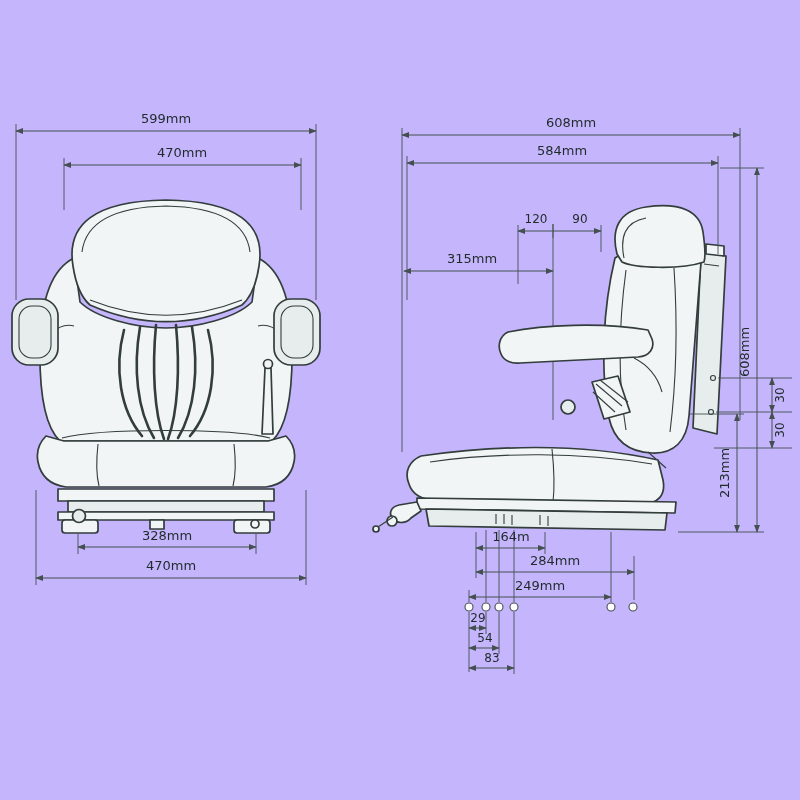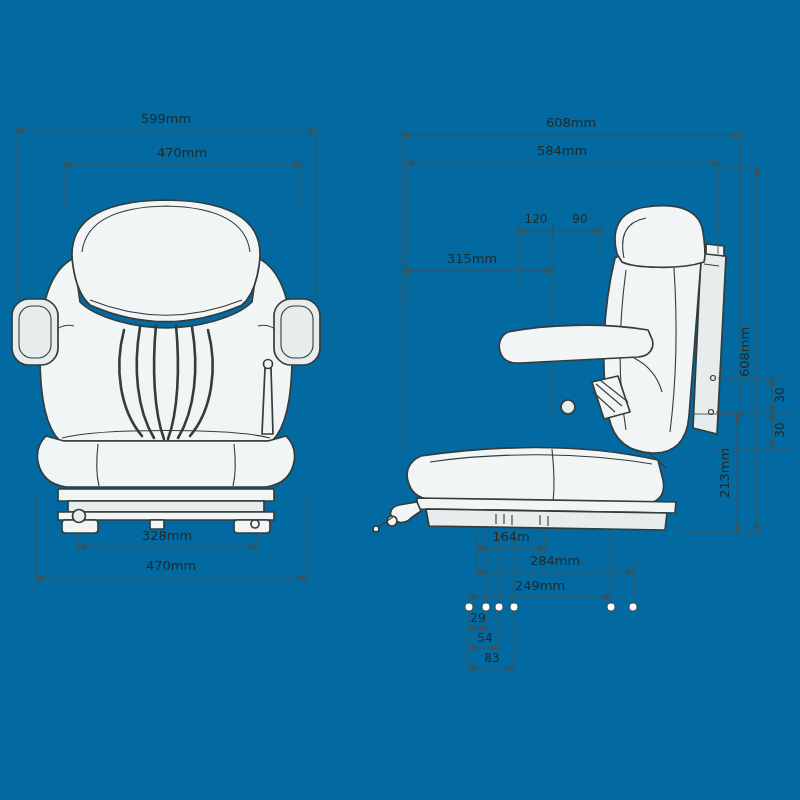--- a/index.html
+++ b/index.html
@@ -1,16 +1,16 @@
 <!DOCTYPE html>
 <html><head>
 <meta charset="utf-8">
 <style>
   html,body{margin:0;padding:0;background:#ffffff;}
-  .canvas{position:relative;width:800px;height:800px;background:#0369a1;overflow:hidden;
+  .canvas{position:relative;width:800px;height:800px;background:#c4b5fd;overflow:hidden;
           font-family:"DejaVu Sans", sans-serif;}
   svg{display:block;}
   .ext  { stroke:#44504f; stroke-width:0.9; fill:none; }
   .dim  { stroke:#44504f; stroke-width:1;   fill:none; }
   .lbl  { font-family:"DejaVu Sans", sans-serif; font-size:13px; fill:#1f2a29; }
   .lbls { font-family:"DejaVu Sans", sans-serif; font-size:12px; fill:#1f2a29; }
   .s1   { fill:#f2f5f5; stroke:#333d3c; stroke-width:1.7; stroke-linejoin:round; }
   .s1b  { fill:#e7edec; stroke:#333d3c; stroke-width:1.7; stroke-linejoin:round; }
   .s2   { fill:none;    stroke:#333d3c; stroke-width:1.1; stroke-linejoin:round; }
   .s3   { fill:none;    stroke:#333d3c; stroke-width:2.6; stroke-linecap:round; }

